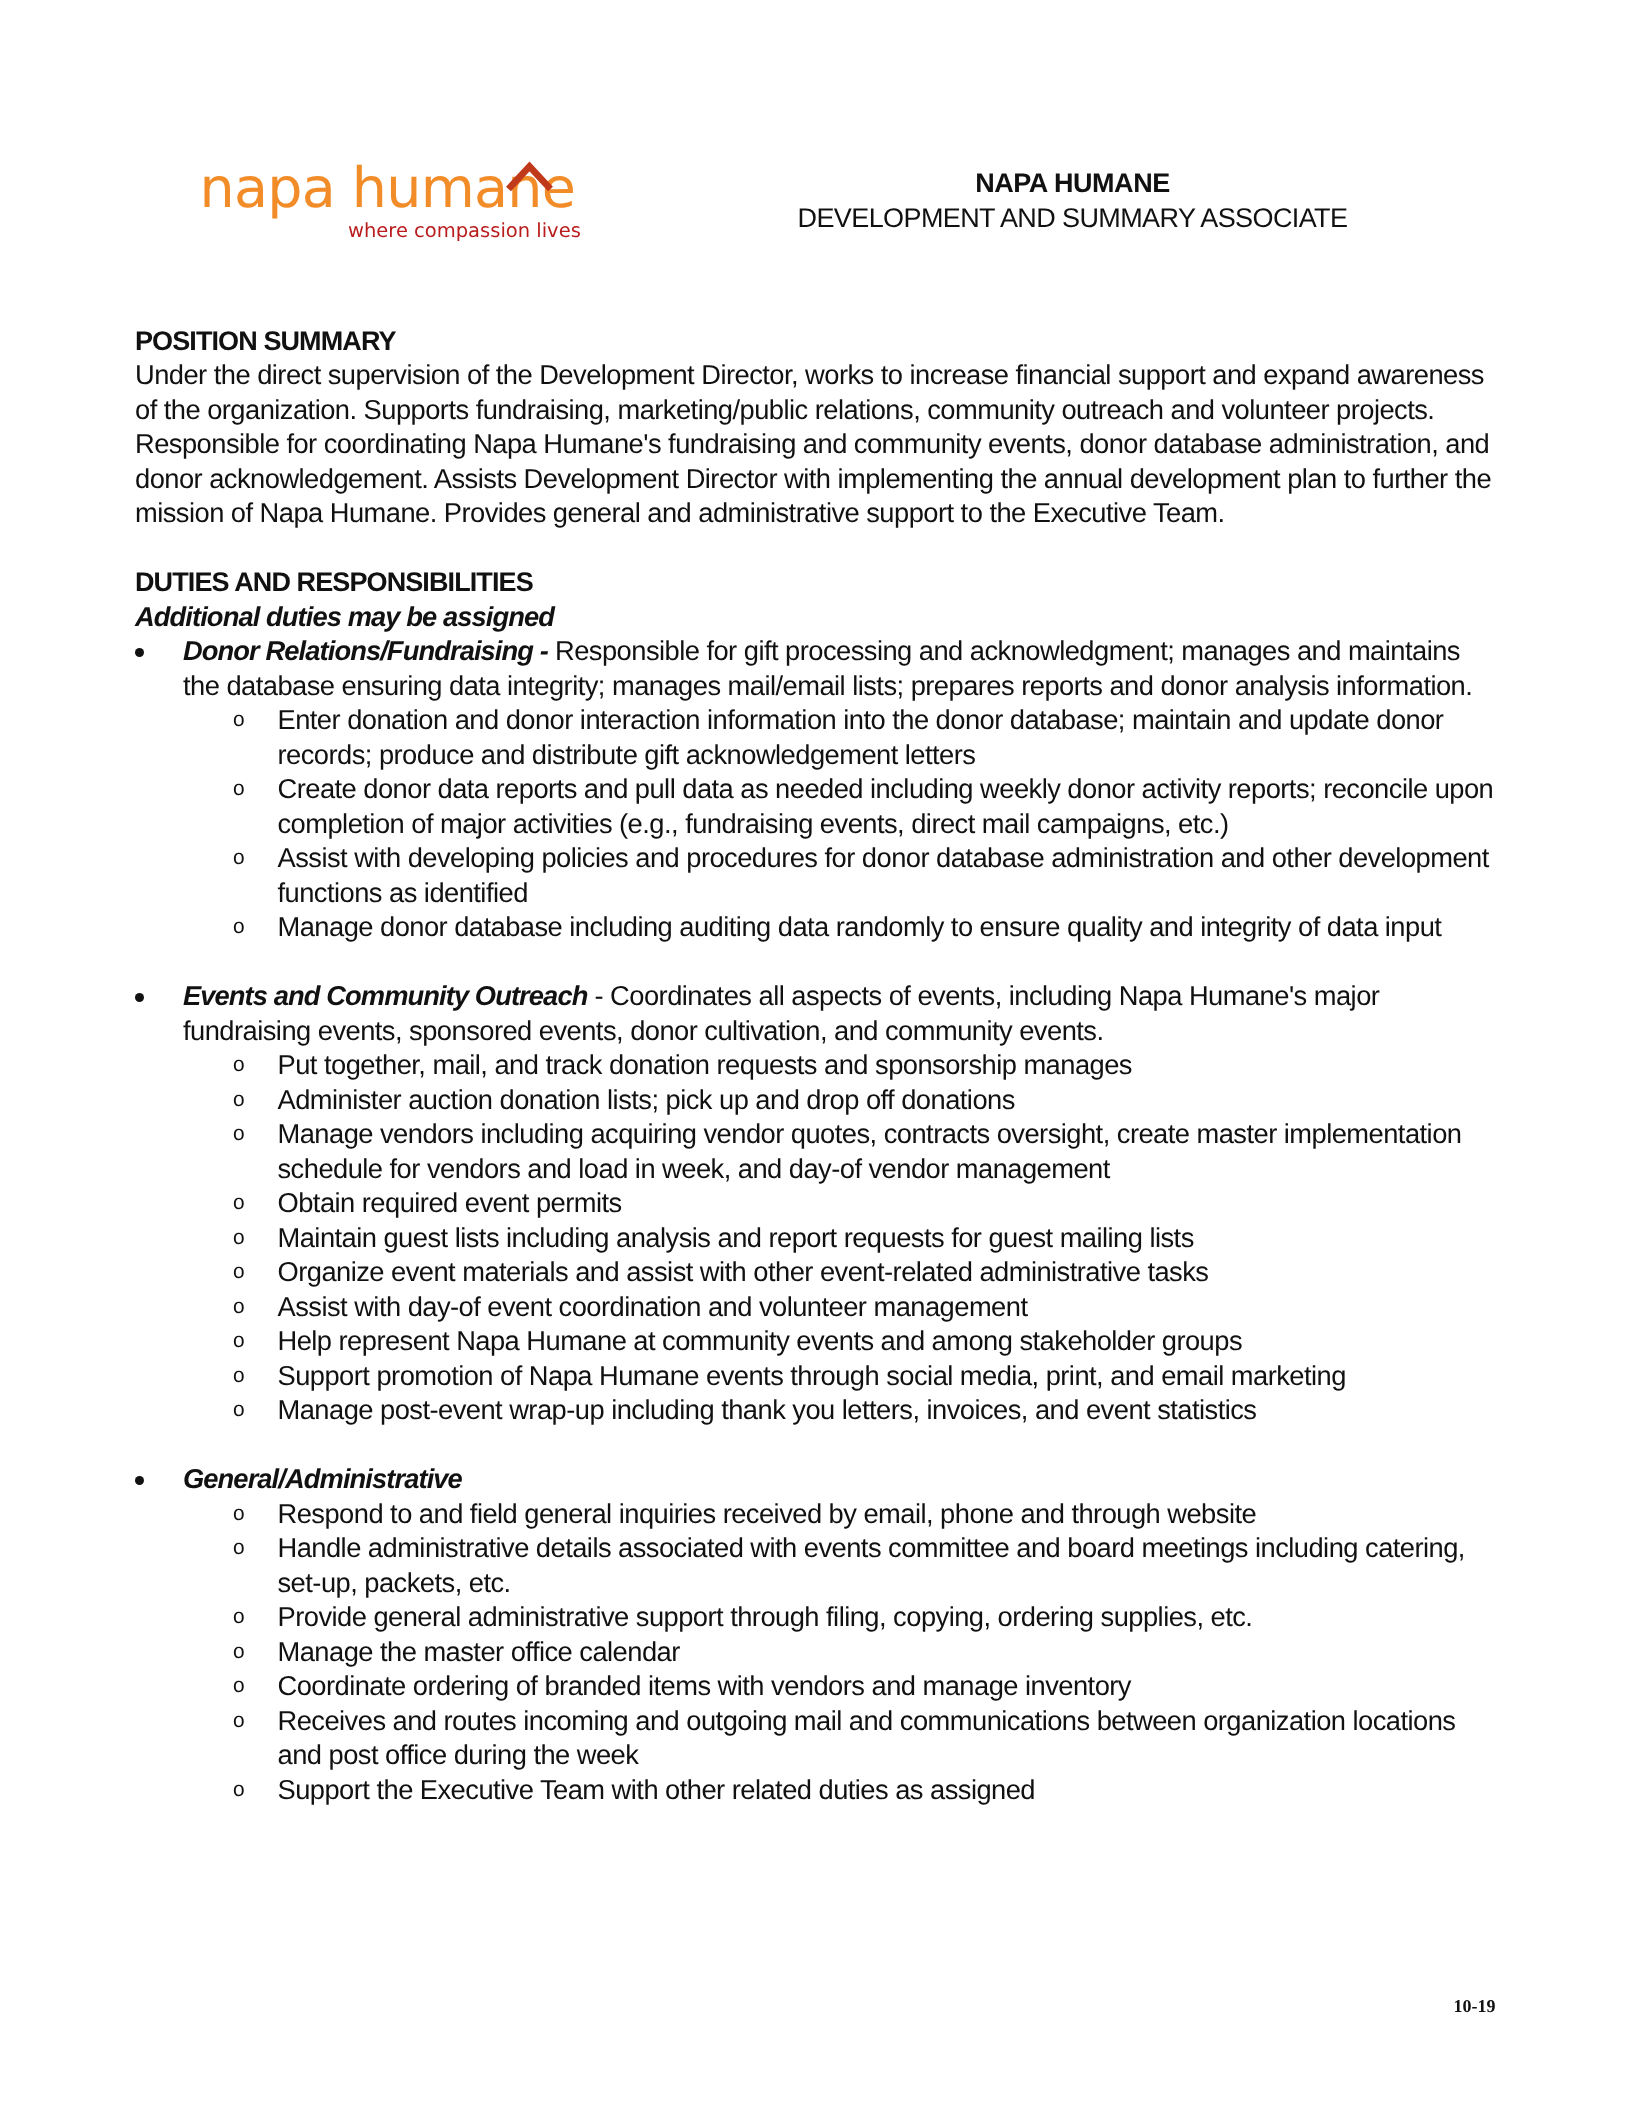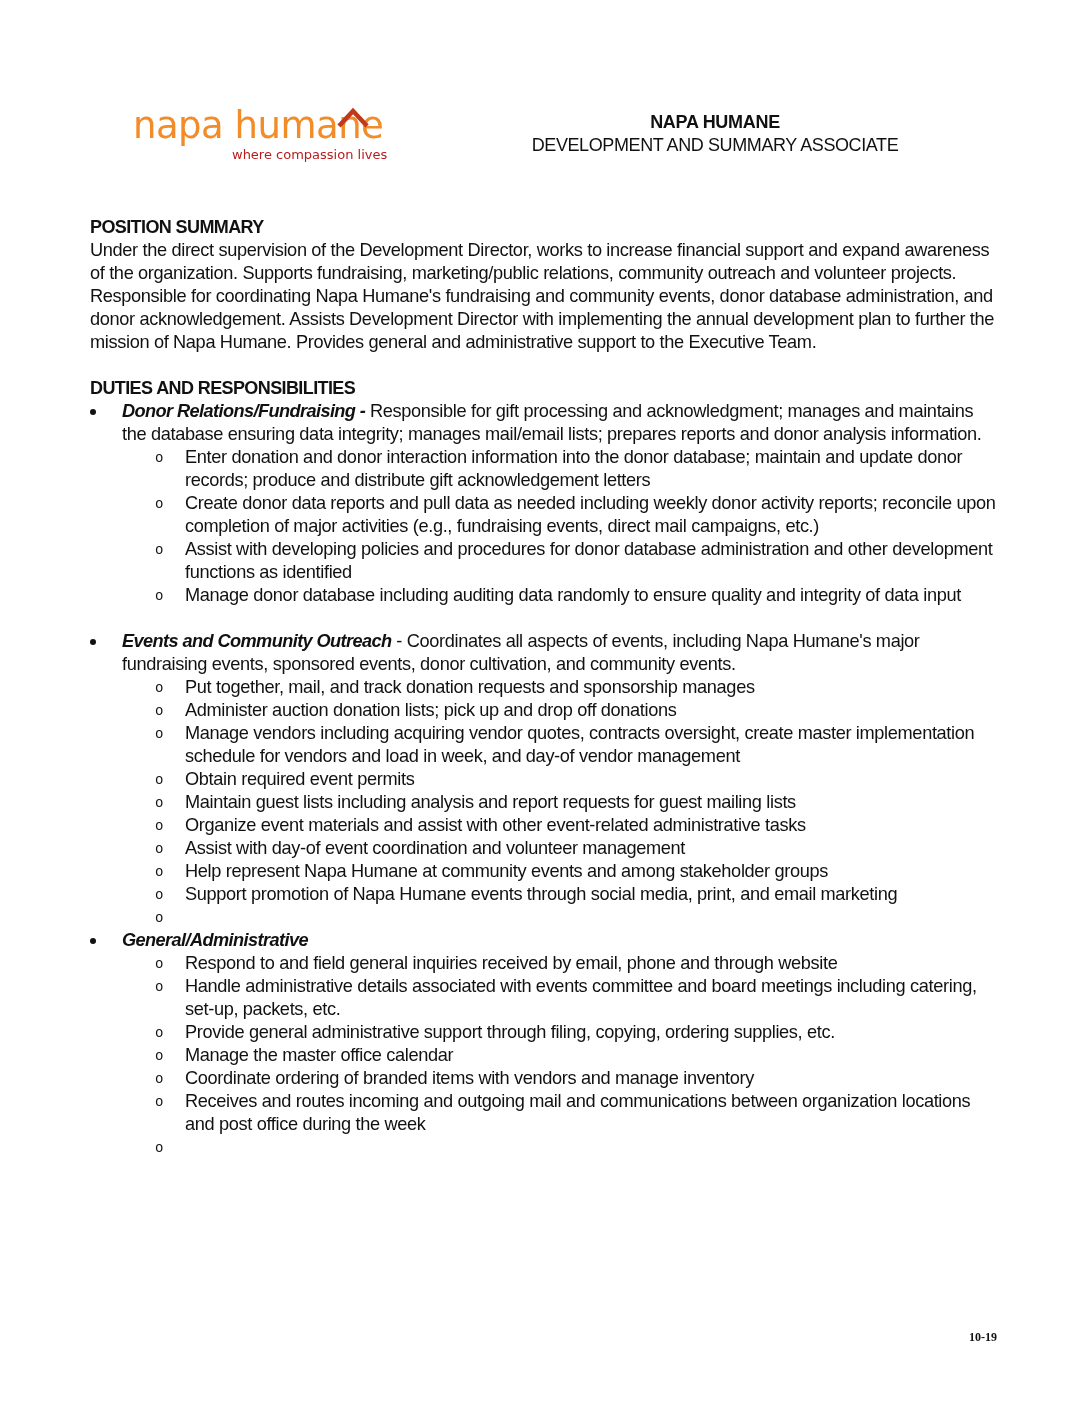--- a/index.html
+++ b/index.html
@@ -77,20 +77,21 @@
   <div class="hdr hdr-org">NAPA HUMANE</div>
   <div class="hdr hdr-title">DEVELOPMENT AND SUMMARY ASSOCIATE</div>
 
   <div class="content">
     <p class="h-sec">POSITION SUMMARY</p>
     <p class="para">Under the direct supervision of the Development Director, works to increase financial support and expand awareness of the organization. Supports fundraising, marketing/public relations, community outreach and volunteer projects. Responsible for coordinating Napa Humane's fundraising and community events, donor database administration, and donor acknowledgement. Assists Development Director with implementing the annual development plan to further the mission of Napa Humane. Provides general and administrative support to the Executive Team.</p>
 
     <div class="gap-lg"></div>
 
     <p class="h-sec">DUTIES AND RESPONSIBILITIES</p>
+    <div class="sub-italic">Additional duties may be assigned</div>
 
     <ul class="l1">
 
       <li>
         <span class="bullet"></span>
         <span class="cat-label">Donor Relations/Fundraising -</span><span> Responsible for gift processing and acknowledgment; manages and maintains the database ensuring data integrity; manages mail/email lists; prepares reports and donor analysis information.</span>
         <ul class="l2">
           <li><span class="obullet">o</span><span>Enter donation and donor interaction information into the donor database; maintain and update donor records; produce and distribute gift acknowledgement letters</span></li>
           <li><span class="obullet">o</span><span>Create donor data reports and pull data as needed including weekly donor activity reports; reconcile upon completion of major activities (e.g., fundraising events, direct mail campaigns, etc.)</span></li>
           <li><span class="obullet">o</span><span>Assist with developing policies and procedures for donor database administration and other development functions as identified</span></li>
@@ -105,35 +106,35 @@
         <ul class="l2">
           <li><span class="obullet">o</span><span>Put together, mail, and track donation requests and sponsorship manages</span></li>
           <li><span class="obullet">o</span><span>Administer auction donation lists; pick up and drop off donations</span></li>
           <li><span class="obullet">o</span><span>Manage vendors including acquiring vendor quotes, contracts oversight, create master implementation schedule for vendors and load in week, and day-of vendor management</span></li>
           <li><span class="obullet">o</span><span>Obtain required event permits</span></li>
           <li><span class="obullet">o</span><span>Maintain guest lists including analysis and report requests for guest mailing lists</span></li>
           <li><span class="obullet">o</span><span>Organize event materials and assist with other event-related administrative tasks</span></li>
           <li><span class="obullet">o</span><span>Assist with day-of event coordination and volunteer management</span></li>
           <li><span class="obullet">o</span><span>Help represent Napa Humane at community events and among stakeholder groups</span></li>
           <li><span class="obullet">o</span><span>Support promotion of Napa Humane events through social media, print, and email marketing</span></li>
-          <li><span class="obullet">o</span></li>
+          <li><span class="obullet">o</span><span>Manage post-event wrap-up including thank you letters, invoices, and event statistics</span></li>
         </ul>
         <div class="spacer-item"></div>
       </li>
 
       <li>
         <span class="bullet"></span>
         <span class="cat-label">General/Administrative</span><span></span>
         <ul class="l2">
           <li><span class="obullet">o</span><span>Respond to and field general inquiries received by email, phone and through website</span></li>
           <li><span class="obullet">o</span><span>Handle administrative details associated with events committee and board meetings including catering, set-up, packets, etc.</span></li>
           <li><span class="obullet">o</span><span>Provide general administrative support through filing, copying, ordering supplies, etc.</span></li>
           <li><span class="obullet">o</span><span>Manage the master office calendar</span></li>
           <li><span class="obullet">o</span><span>Coordinate ordering of branded items with vendors and manage inventory</span></li>
           <li><span class="obullet">o</span><span>Receives and routes incoming and outgoing mail and communications between organization locations and post office during the week</span></li>
-          <li><span class="obullet">o</span></li>
+          <li><span class="obullet">o</span><span>Support the Executive Team with other related duties as assigned</span></li>
         </ul>
       </li>
     </ul>
   </div>
 
   <div class="footer-code">10-19</div>
 </div>
 
 </body></html>

